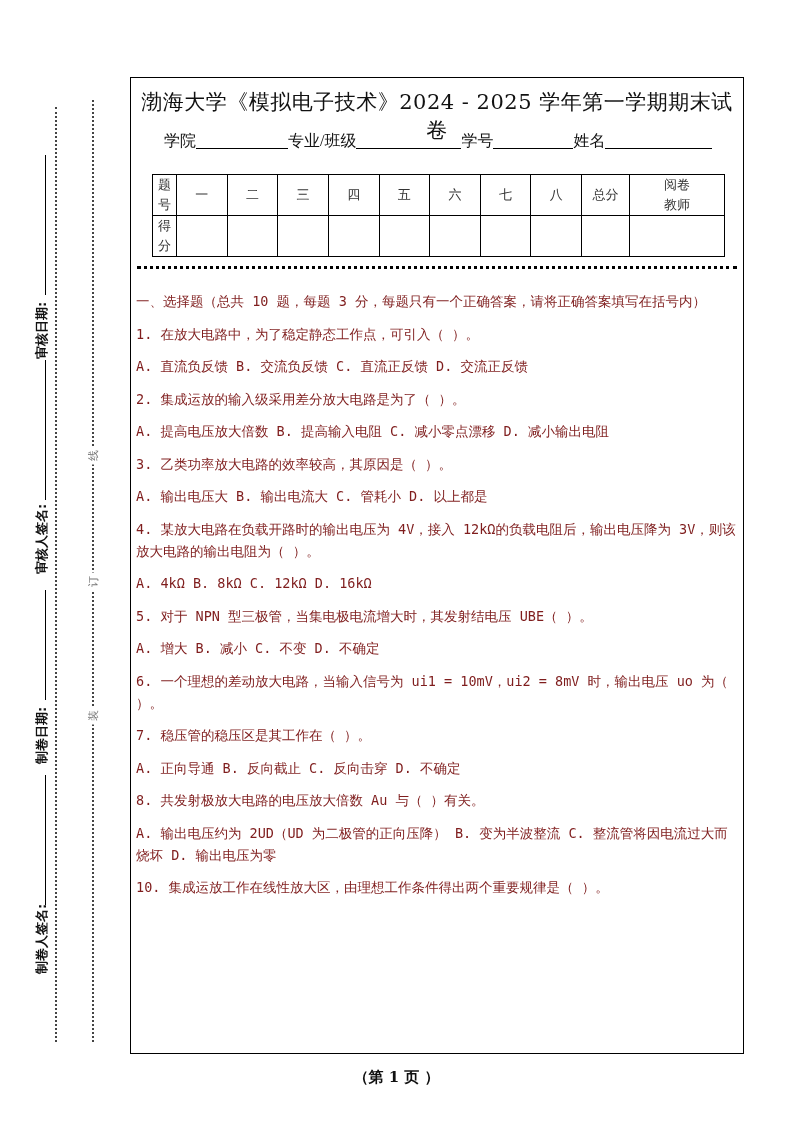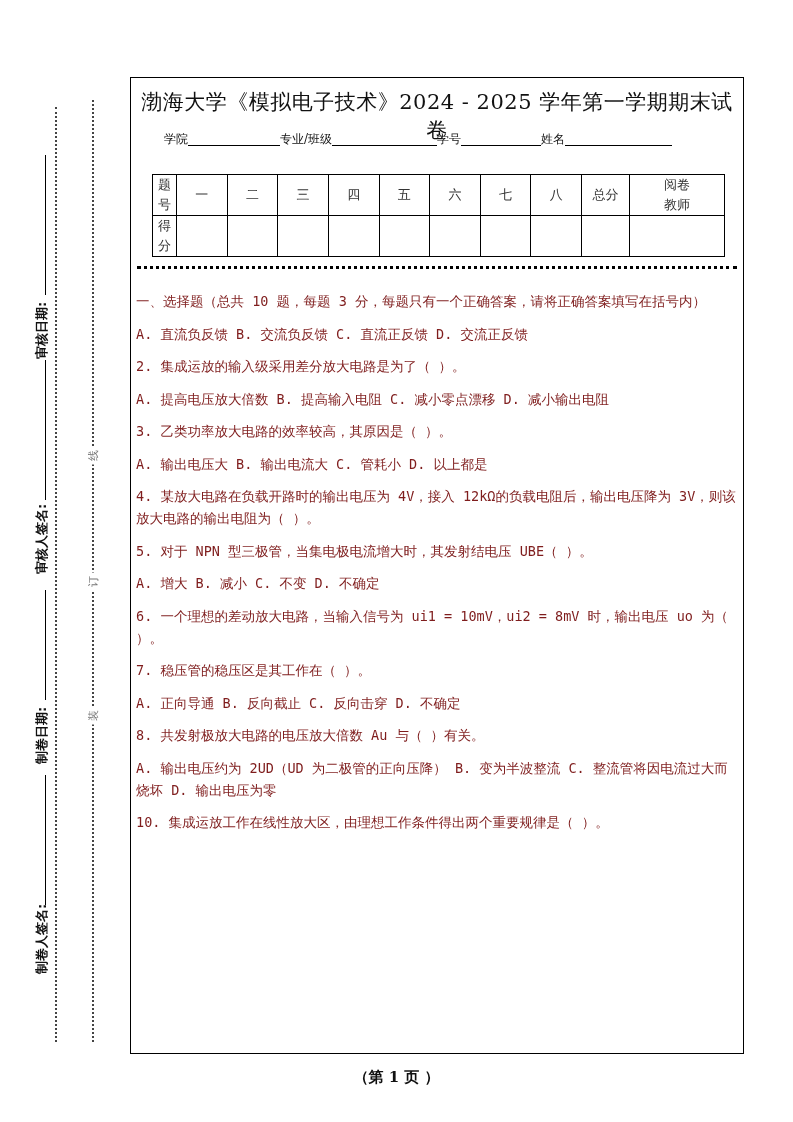--- a/index.html
+++ b/index.html
@@ -28,22 +28,22 @@
     
     .frame {
       position: absolute; left: 130px; top: 77px; width: 614px; height: 977px;
       border: 1.5px solid #000; box-sizing: border-box;
     }
     .title {
       position: absolute; left: 0; right: 0; top: 10px; text-align: center;
       font-size: 21px; letter-spacing: 0.5px;
     }
     .info-row {
-      position: absolute; left: 33px; top: 53px; font-size: 12px;
-      display: flex; align-items: flex-start;
+      position: absolute; left: 33px; top: 53px; font-size: 16px;
+      display: flex; align-items: center; font-family: Liberation Serif, serif;
     }
     .info-row .lbl { white-space: nowrap; }
     .info-row .blank { display: inline-block; border-bottom: 1px solid #000; height: 14px; }
     table.score {
       position: absolute; left: 21px; top: 96px; width: 573px; border-collapse: collapse;
       font-size: 13px; table-layout: fixed;
     }
     table.score td {
       border: 1px solid #000; text-align: center; vertical-align: middle;
       height: 40px; padding: 0; color: #333;
@@ -140,29 +140,31 @@
       <td></td>
     </tr>
   </tbody>
     </table>
 
   <div class="sep"></div>
 
   <div class="body">
     <p>一、选择题（总共 10 题，每题 3 分，每题只有一个正确答案，请将正确答案填写在括号内）</p>
 
+    <p>1. 在放大电路中，为了稳定静态工作点，可引入（   ）。</p>
     <p>A. 直流负反馈  B. 交流负反馈  C. 直流正反馈  D. 交流正反馈</p>
 
     <p>2. 集成运放的输入级采用差分放大电路是为了（   ）。</p>
     <p>A. 提高电压放大倍数  B. 提高输入电阻  C. 减小零点漂移  D. 减小输出电阻</p>
 
     <p>3. 乙类功率放大电路的效率较高，其原因是（   ）。</p>
     <p>A. 输出电压大  B. 输出电流大  C. 管耗小  D. 以上都是</p>
 
     <p>4. 某放大电路在负载开路时的输出电压为 4V，接入 12kΩ的负载电阻后，输出电压降为 3V，则该放大电路的输出电阻为（   ）。</p>
+    <p>A. 4kΩ  B. 8kΩ  C. 12kΩ  D. 16kΩ</p>
 
     <p>5. 对于 NPN 型三极管，当集电极电流增大时，其发射结电压 UBE（   ）。</p>
     <p>A. 增大  B. 减小  C. 不变  D. 不确定</p>
 
     <p>6. 一个理想的差动放大电路，当输入信号为 ui1 = 10mV，ui2 = 8mV 时，输出电压 uo 为（   ）。</p>
 
     <p>7. 稳压管的稳压区是其工作在（   ）。</p>
     <p>A. 正向导通  B. 反向截止  C. 反向击穿  D. 不确定</p>
 
     <p>8. 共发射极放大电路的电压放大倍数 Au 与（   ）有关。</p>

